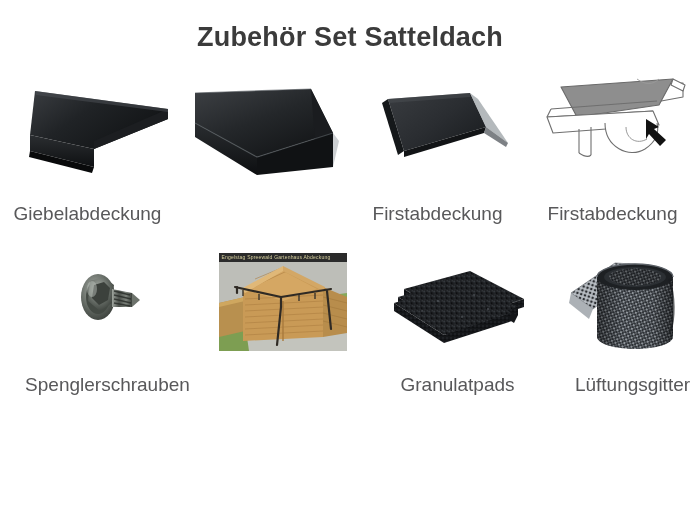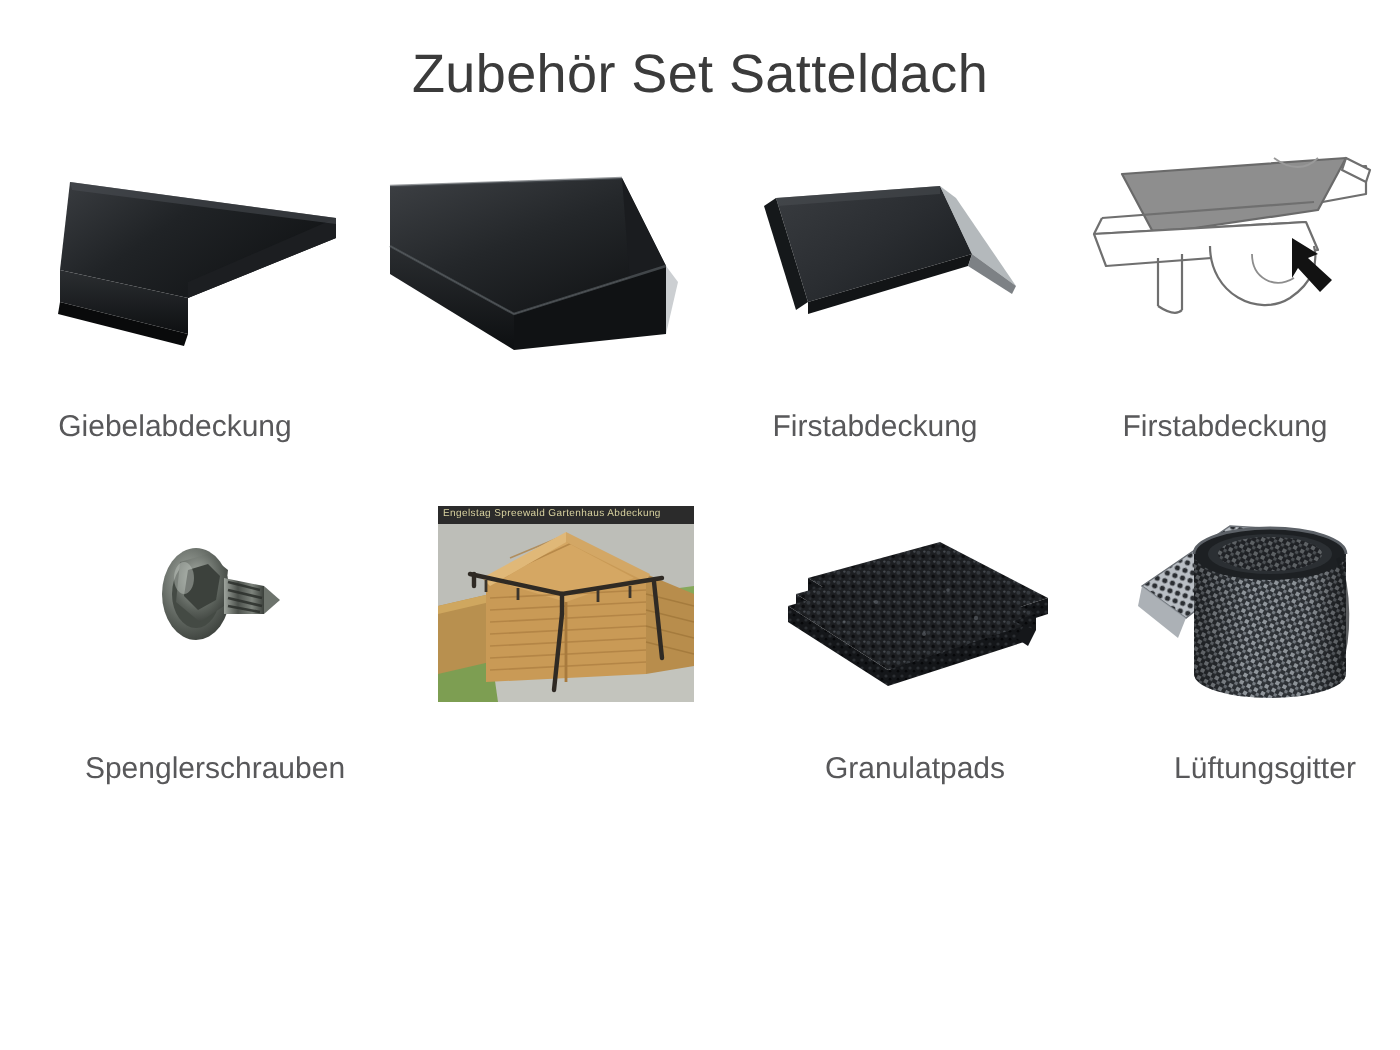--- a/index.html
+++ b/index.html
@@ -10,21 +10,21 @@
   body {
     width: 700px;
     height: 525px;
     overflow: hidden;
     font-family: "Liberation Sans", "DejaVu Sans", sans-serif;
     position: relative;
   }
   .page-title {
     text-align: center;
     font-size: 27px;
-    font-weight: normal;
+    font-weight: bold;
     color: #3b3b3b;
     letter-spacing: 0.2px;
     margin: 0;
     padding-top: 17px;
     height: 40px;
     line-height: 40px;
   }
   .grid {
     width: 700px;
     padding-top: 14px;
@@ -39,21 +39,21 @@
     flex-direction: column;
     align-items: center;
   }
   .thumb {
     width: 160px;
     height: 128px;
     position: relative;
     overflow: hidden;
   }
   .caption {
-    font-size: 15px;
+    font-size: 19px;
     color: #58585a;
     text-align: center;
     margin-top: 6px;
     line-height: 18px;
     white-space: nowrap;
   }
   .row2 .thumb { height: 125px; }
   .row2 { margin-top: 22px; padding-left: 20px; }
 
   

